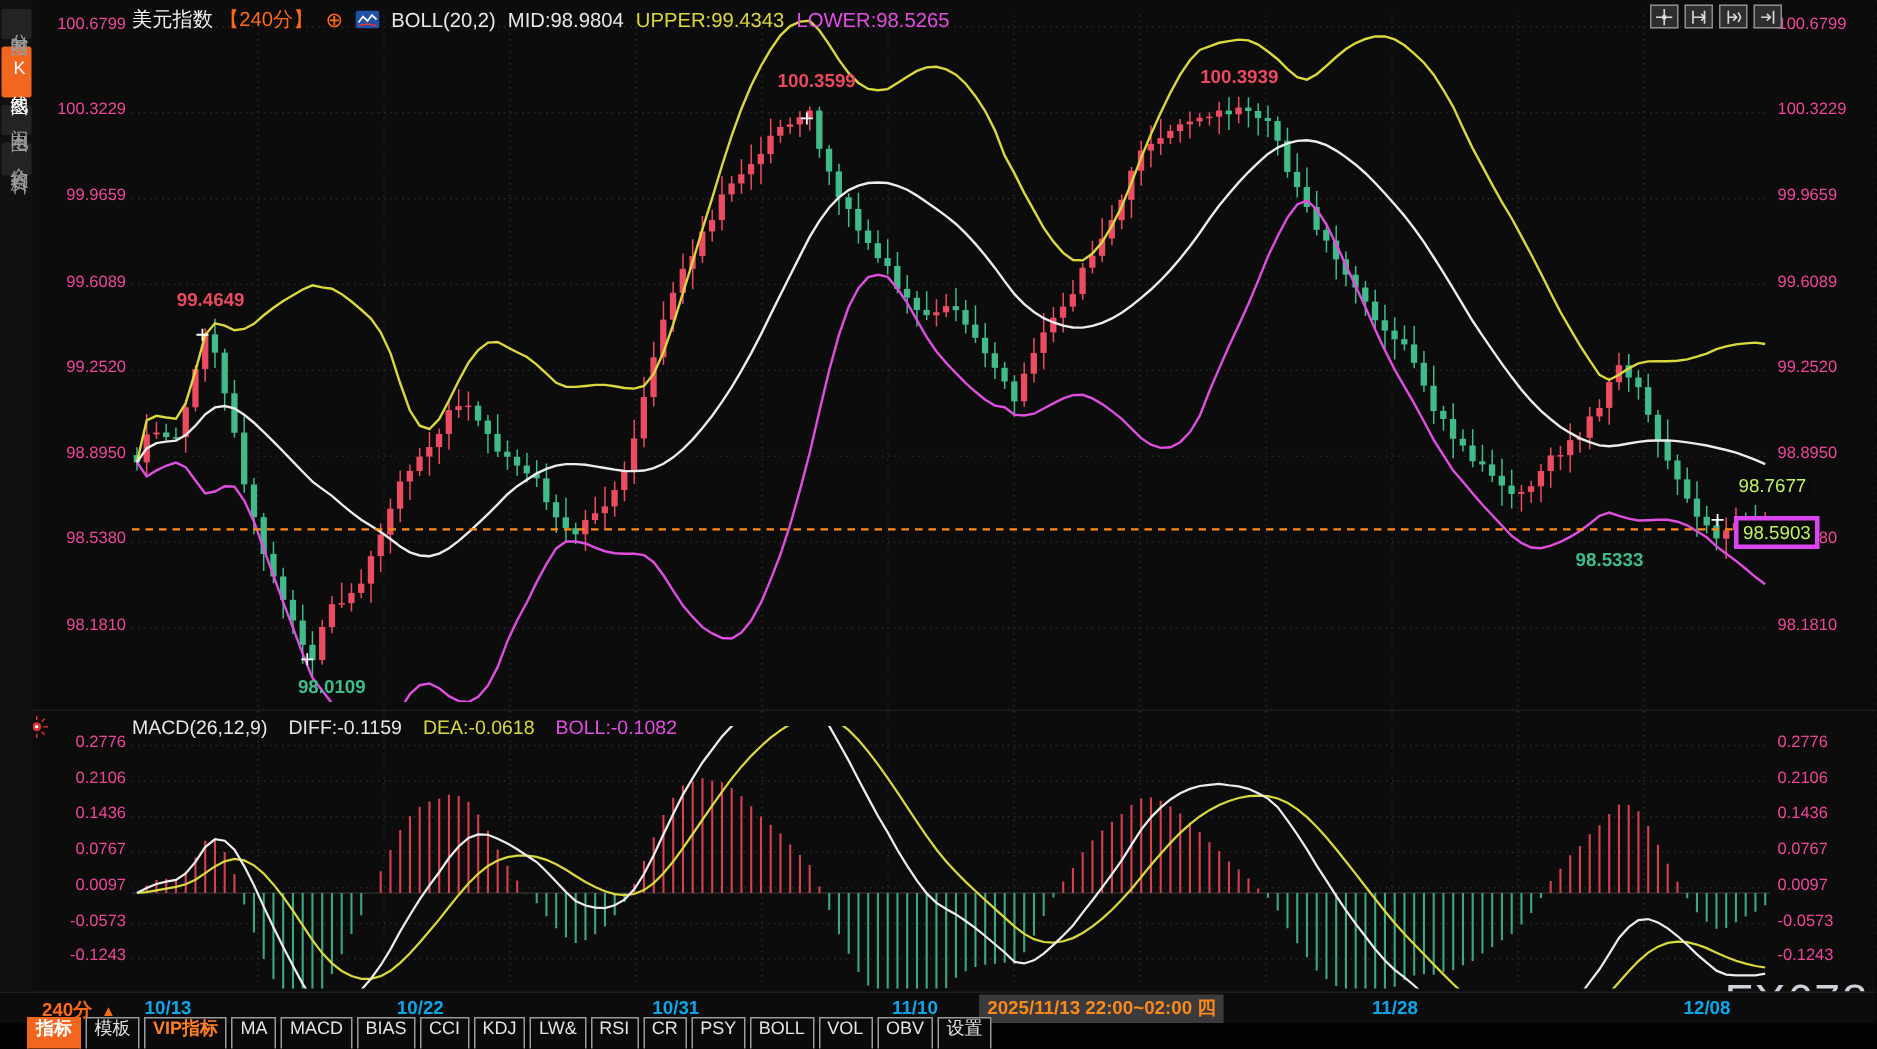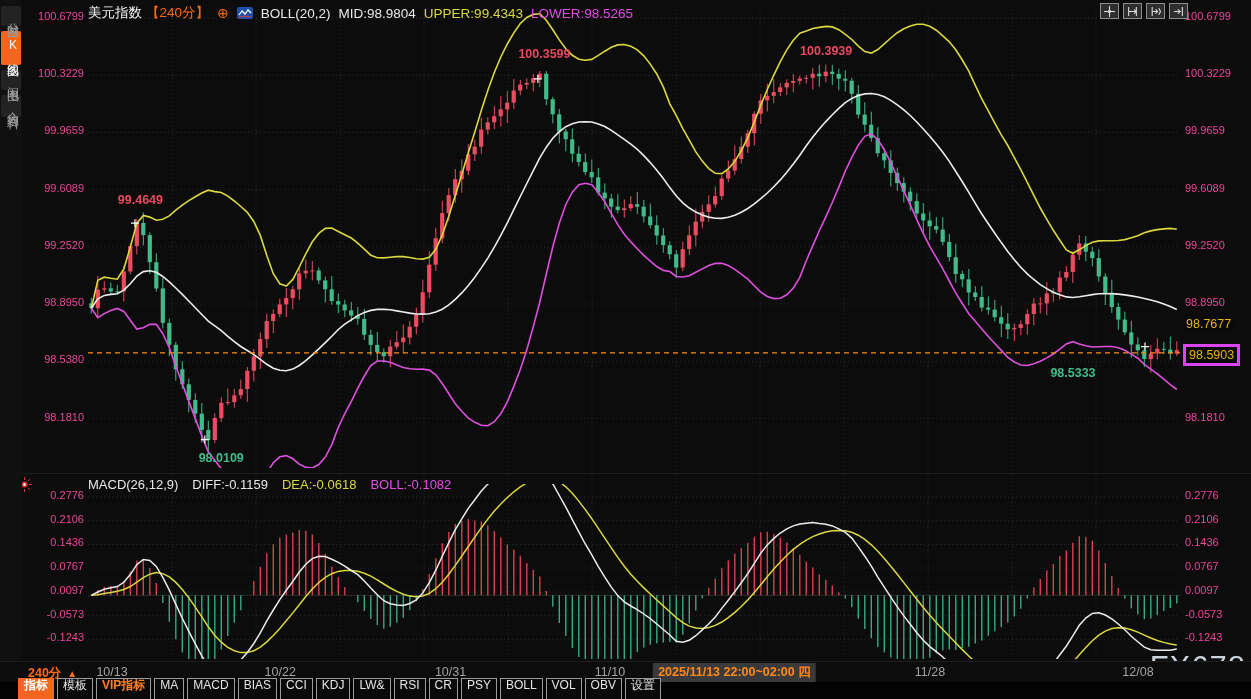--- a/index.html
+++ b/index.html
@@ -39,32 +39,32 @@
      align-items:center;justify-content:center;cursor:pointer;}
 
   
   .ytick{position:absolute;font-size:11px;color:#ec4899;z-index:15;}
   .ytick.left{left:22px;width:62px;text-align:right;}
   .ytick.right{left:1185px;width:56px;text-align:left;}
 
   .anno{position:absolute;z-index:18;font-size:12.5px;font-weight:700;transform:translate(-50%,-50%);
      white-space:nowrap;}
 
-  .price-tag{position:absolute;left:1183px;z-index:22;font-size:12.5px;color:#eab308;
+  .price-tag{position:absolute;left:1156px;z-index:22;font-size:12.5px;color:#bef264;
      background:#0a0a0a;padding:1px 3px;white-space:nowrap;}
   .price-tag.boxed{border:3px solid #d946ef;}
 
   
   #time-axis{position:absolute;left:0;top:661px;width:1251px;height:21px;background:#0c0c0c;
      border-top:1px solid #1e1e1e;z-index:20;}
   #period-sel{position:absolute;left:28px;top:3px;color:#ff6a1a;font-size:12.5px;font-weight:700;
      cursor:pointer;}
   #period-sel .tri{font-size:10px;margin-left:6px;}
-  .xtick{position:absolute;top:3px;transform:translateX(-50%);color:#a3a3a3;font-size:12.5px;
-     font-weight:400;white-space:nowrap;}
+  .xtick{position:absolute;top:3px;transform:translateX(-50%);color:#0ea5e9;font-size:12.5px;
+     font-weight:700;white-space:nowrap;}
   #x-highlight{position:absolute;top:1px;transform:translateX(-50%);background:#3a3a3c;
      color:#ff8a1a;font-size:12.5px;font-weight:700;padding:1px 5px;white-space:nowrap;}
 
   
   #toolbar{position:absolute;left:0;top:682px;width:1251px;height:17px;background:#030303;
      display:flex;align-items:center;gap:3px;padding-left:18px;box-sizing:border-box;z-index:20;}
   .tb-btn{border:1px solid #9a9a9a;color:#e4e4e4;font-size:12px;line-height:13px;height:26px;
      padding:0 5px;box-sizing:border-box;cursor:pointer;background:#0a0a0a;white-space:nowrap;}
   .tb-btn.active{background:#f2661f;border-color:#f2661f;color:#fff;font-weight:700;}
   .tb-btn.vip{color:#ff7f27;font-weight:700;}

